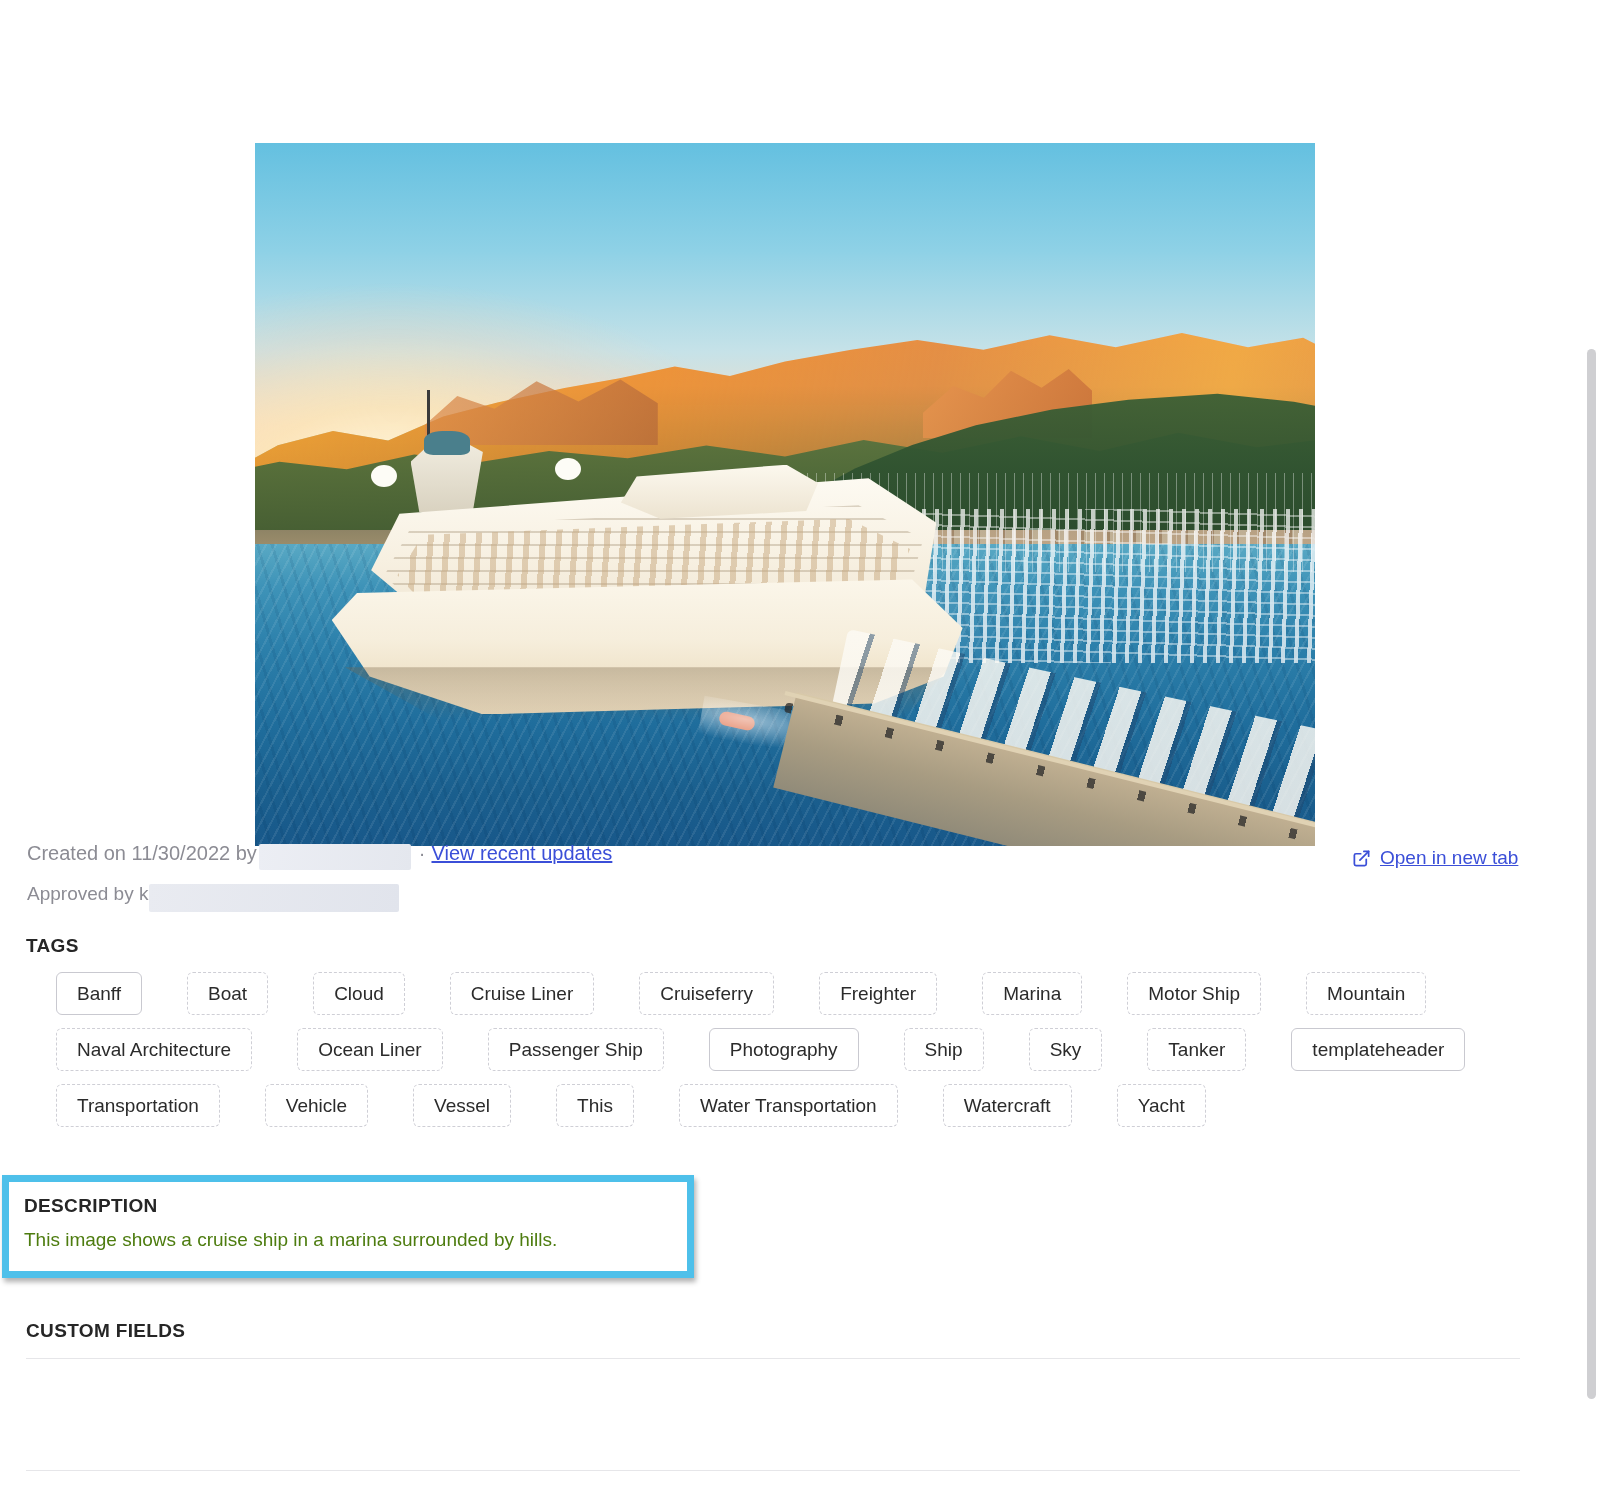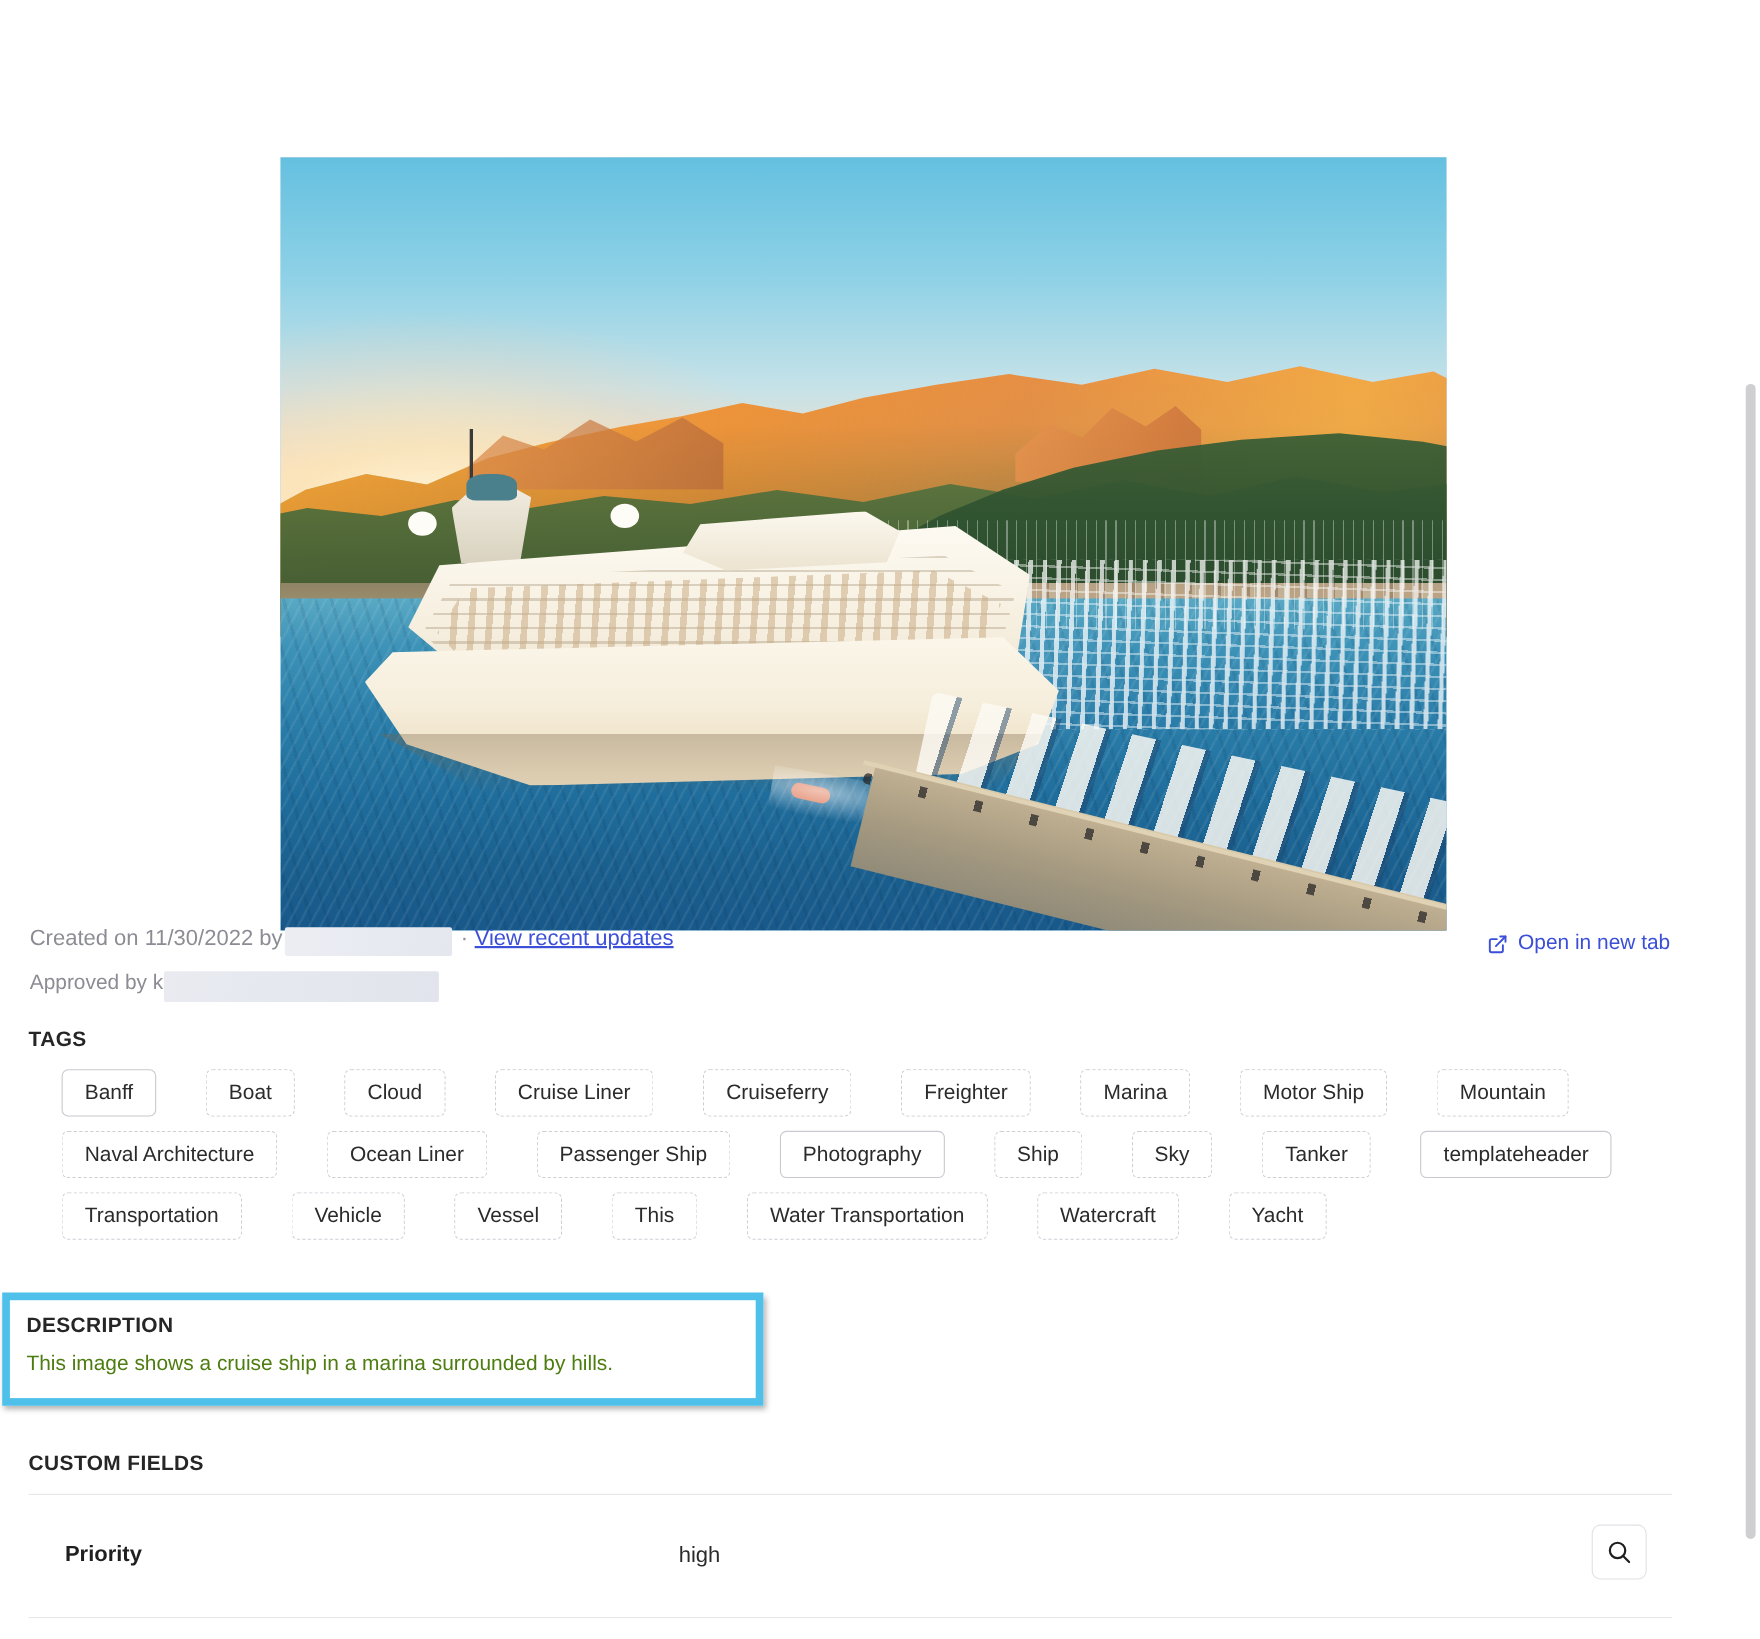--- a/index.html
+++ b/index.html
@@ -262,21 +262,21 @@
   }
   .redact-b {
     display: inline-block; vertical-align: middle;
     width: 250px; height: 28px;
     background: linear-gradient(100deg, #e9ebf1, #e1e4ec);
     border-radius: 2px; margin: 0 2px -6px 1px;
   }
   .open-new-tab {
     position: absolute; left: 1352px; top: 740px;
     display: flex; align-items: center; gap: 9px;
-    color: #3b4fd8; font-size: 19px; cursor: pointer;
+    color: #3b4fd8; font-size: 19px; cursor: pointer; text-decoration: underline;
   }
   .ext-icon { width: 19px; height: 19px; display: block; }
 
   
   .section-label {
     font-size: 19px; font-weight: 700; color: #262626; letter-spacing: 0.35px;
   }
   .tags-head { position: absolute; left: 26px; top: 828px; }
   .tags-wrap {
     position: absolute; left: 24px; top: 865px; width: 1500px;
@@ -478,30 +478,20 @@
           <span>Yacht</span>
         </div>
       </div>
 
     <div class="desc-outline"></div>
     <div class="section-label desc-head">DESCRIPTION</div>
     <div class="desc-text">This image shows a cruise ship in a marina surrounded by hills.</div>
 
     <div class="section-label cf-head">CUSTOM FIELDS</div>
     <div class="cf-divider-1"></div>
-    <div class="cf-row">
-      <div class="cf-name">Priority</div>
-      <div class="cf-value">high</div>
-      <div class="cf-search-btn">
-        <svg class="search-glyph" viewBox="0 0 24 24" fill="none" stroke="#1f1f1f" stroke-width="2" stroke-linecap="round" stroke-linejoin="round">
-          <circle cx="10.5" cy="10.5" r="7"></circle>
-          <line x1="15.8" y1="15.8" x2="21" y2="21"></line>
-        </svg>
-      </div>
-    </div>
     <div class="cf-divider-2"></div>
 
     <div class="scroll-track">
       <div class="scroll-thumb"></div>
     </div>
 
   </div>
 </div>
 
 </body></html>

